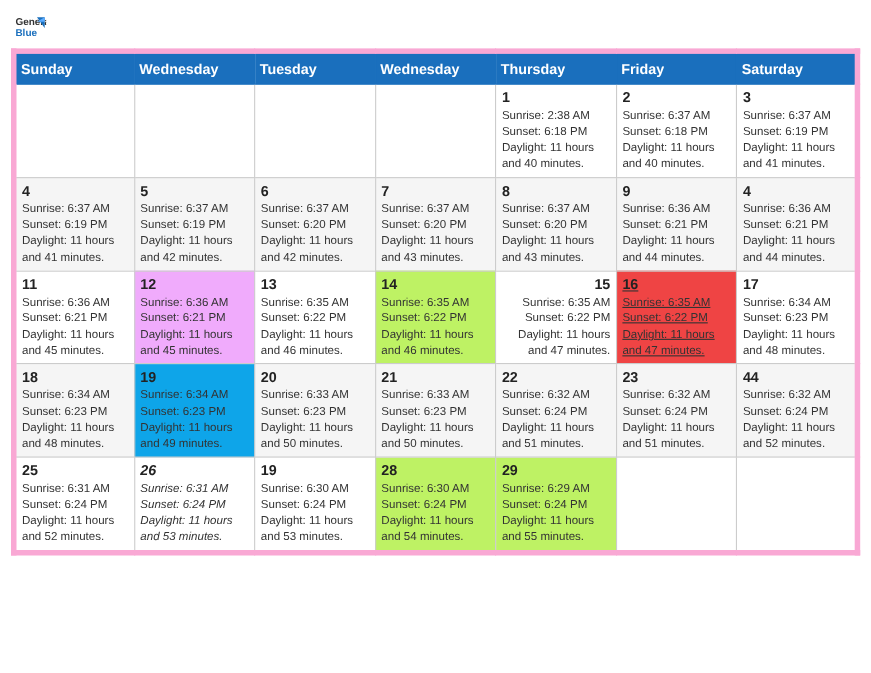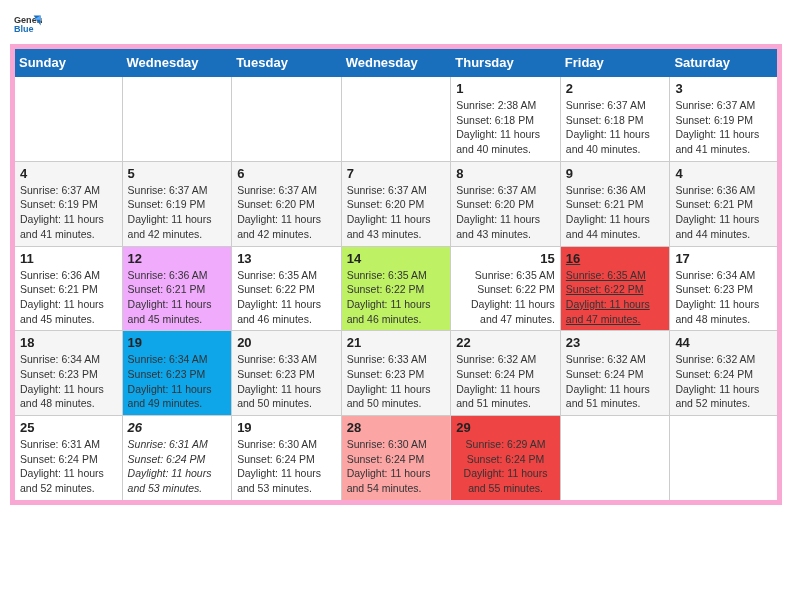--- a/index.html
+++ b/index.html
@@ -309,30 +309,30 @@
 Daylight: 11 hours
 and 53 minutes.</div>
         </td>
         <td style="background: rgb(255, 255, 255);">
           <div class="day-number">19</div>
           <div class="day-info" style="white-space: pre-line;">Sunrise: 6:30 AM
 Sunset: 6:24 PM
 Daylight: 11 hours
 and 53 minutes.</div>
         </td>
-        <td style="background: #fca5a5;">
+        <td style="background: #bef264;">
           <div class="day-number">28</div>
           <div class="day-info" style="white-space: pre-line;">Sunrise: 6:30 AM
 Sunset: 6:24 PM
 Daylight: 11 hours
 and 54 minutes.</div>
         </td>
-        <td style="background: #ef4444;">
+        <td style="background: #bef264;">
           <div class="day-number">29</div>
-          <div class="day-info" style="white-space: pre-line; text-align: center;">Sunrise: 6:29 AM
+          <div class="day-info" style="white-space: pre-line;">Sunrise: 6:29 AM
 Sunset: 6:24 PM
 Daylight: 11 hours
 and 55 minutes.</div>
         </td>
         <td class="empty-cell" style="background: rgb(255, 255, 255);"></td>
         <td class="empty-cell" style="background: rgb(255, 255, 255);"></td>
       </tr>
     </tbody>
 </table>
 

